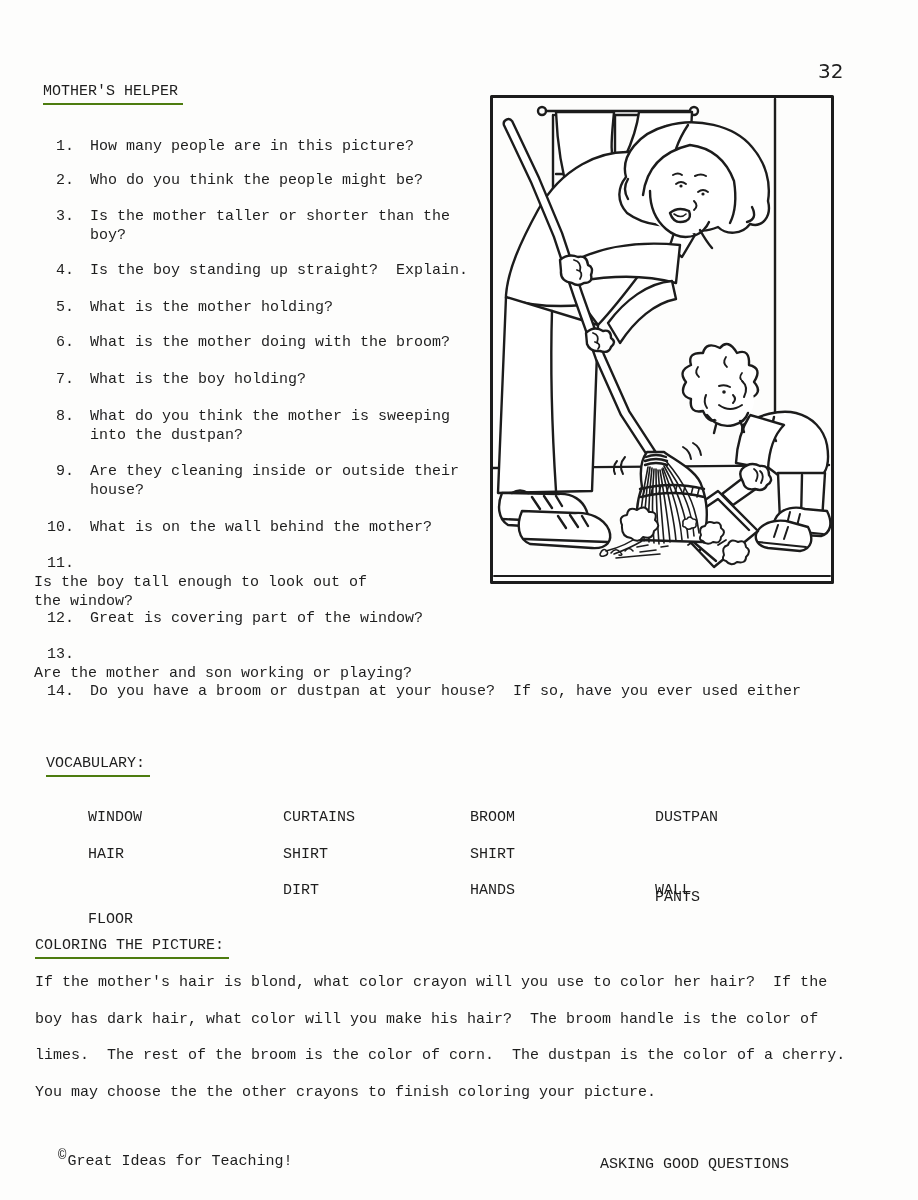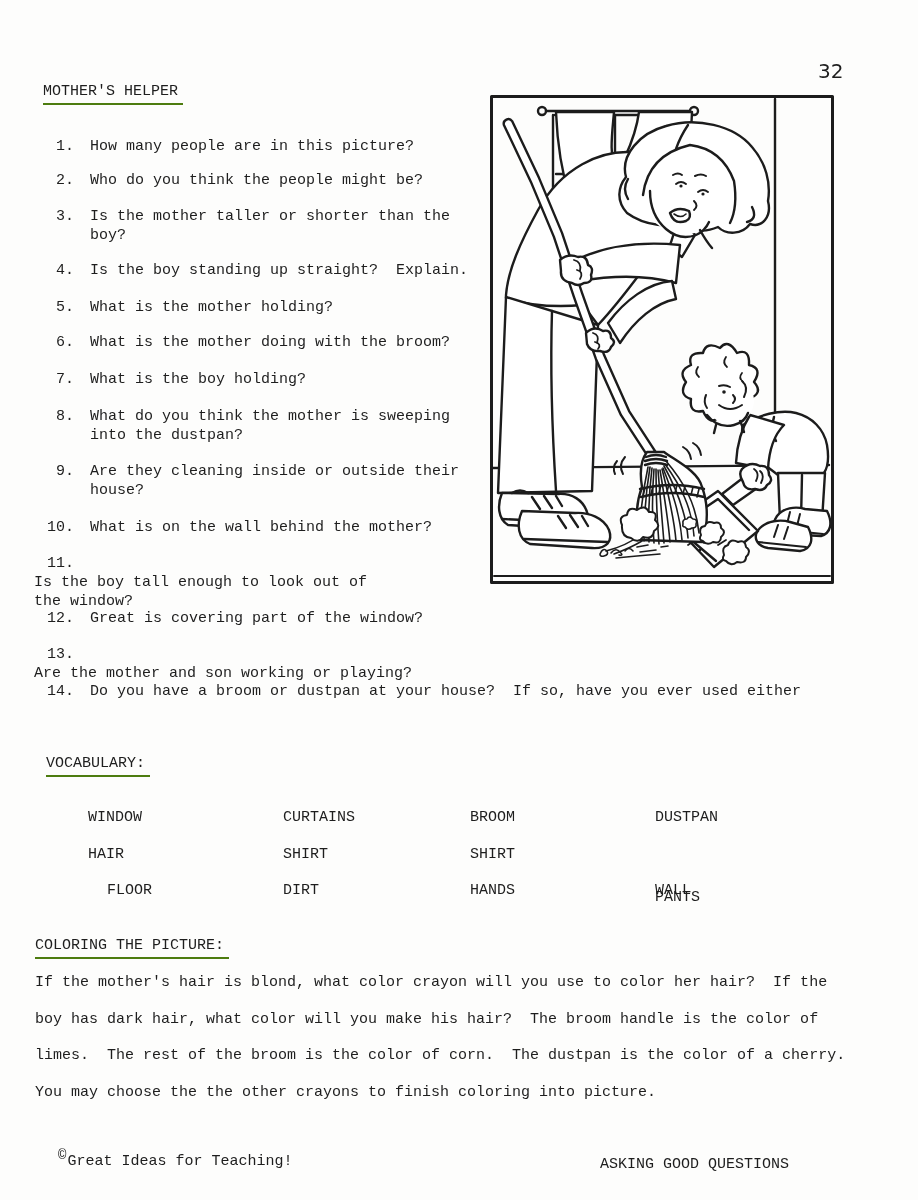--- a/index.html
+++ b/index.html
@@ -130,30 +130,30 @@
 
   <div class="abs" style="left:46px;top:754px;"><span class="underlined">VOCABULARY:</span></div>
   <span class="vcell" style="left:88px;top:808px;">WINDOW</span>
   <span class="vcell" style="left:283px;top:808px;">CURTAINS</span>
   <span class="vcell" style="left:470px;top:808px;">BROOM</span>
   <span class="vcell" style="left:655px;top:808px;">DUSTPAN</span>
   <span class="vcell" style="left:88px;top:845px;">HAIR</span>
   <span class="vcell" style="left:283px;top:845px;">SHIRT</span>
   <span class="vcell" style="left:470px;top:845px;">SHIRT</span>
   <span class="vcell" style="left:655px;top:888px;">PANTS</span>
-  <span class="vcell" style="left:88px;top:881px;margin-left:19px;">FLOOR</span>
+  <span class="vcell" style="left:88px;top:910px;">FLOOR</span>
   <span class="vcell" style="left:283px;top:881px;">DIRT</span>
   <span class="vcell" style="left:470px;top:881px;">HANDS</span>
   <span class="vcell" style="left:655px;top:881px;">WALL</span>
 
   <div class="abs" style="left:35px;top:936px;"><span class="underlined">COLORING THE PICTURE:</span></div>
   <div class="cline" style="top:1010px;">boy has dark hair, what color will you make his hair?  The broom handle is the color of</div>
   <div class="cline" style="top:973px;">If the mother's hair is blond, what color crayon will you use to color her hair?  If the</div>
   <div class="cline" style="top:1046px;">limes.  The rest of the broom is the color of corn.  The dustpan is the color of a cherry.</div>
-  <div class="cline" style="top:1083px;">You may choose the the other crayons to finish coloring into picture.</div>
+  <div class="cline" style="top:1083px;">You may choose the the other crayons to finish coloring your picture.</div>
 
   <div class="footer-left"><span class="copy">©</span><span>Great Ideas for Teaching!</span></div>
   <div class="abs" style="left:600px;top:1155px;">ASKING GOOD QUESTIONS</div>
 
   <div class="illus" aria-label="Line drawing: mother sweeping the floor with a broom while a boy holds a dustpan, window with curtains behind them">
   <svg viewBox="0 0 344 489" xmlns="http://www.w3.org/2000/svg">
     <g stroke="#1c1c1c" stroke-width="2.4" fill="none" stroke-linecap="round" stroke-linejoin="round">
 
       <path d="M285,4 L285,372"></path>
       <path d="M3,373 L339,370"></path>

